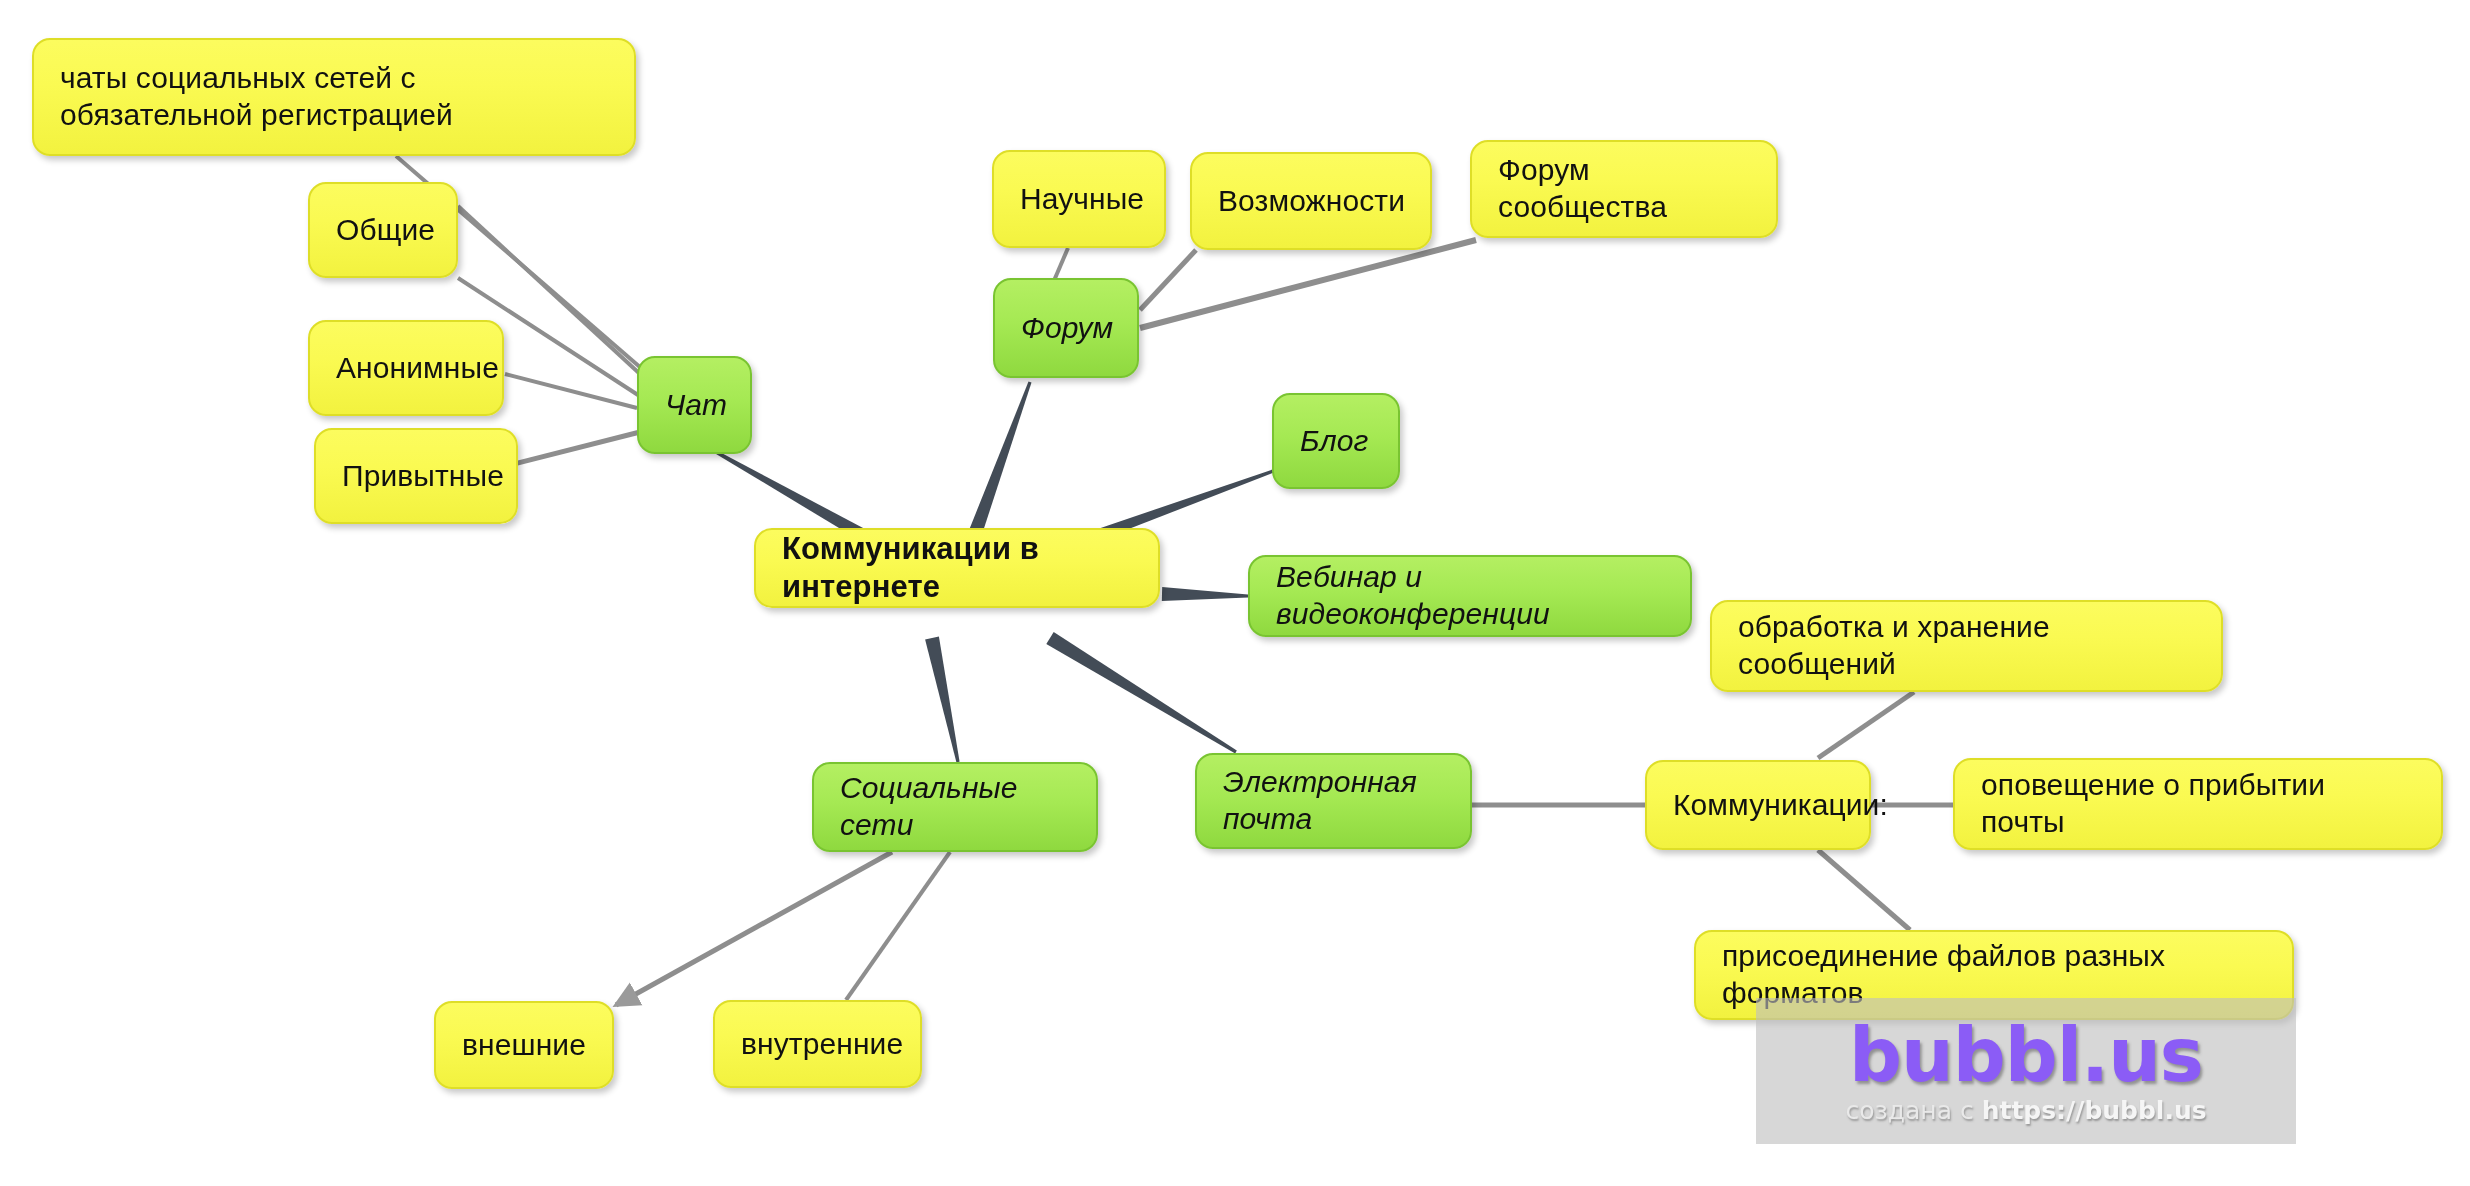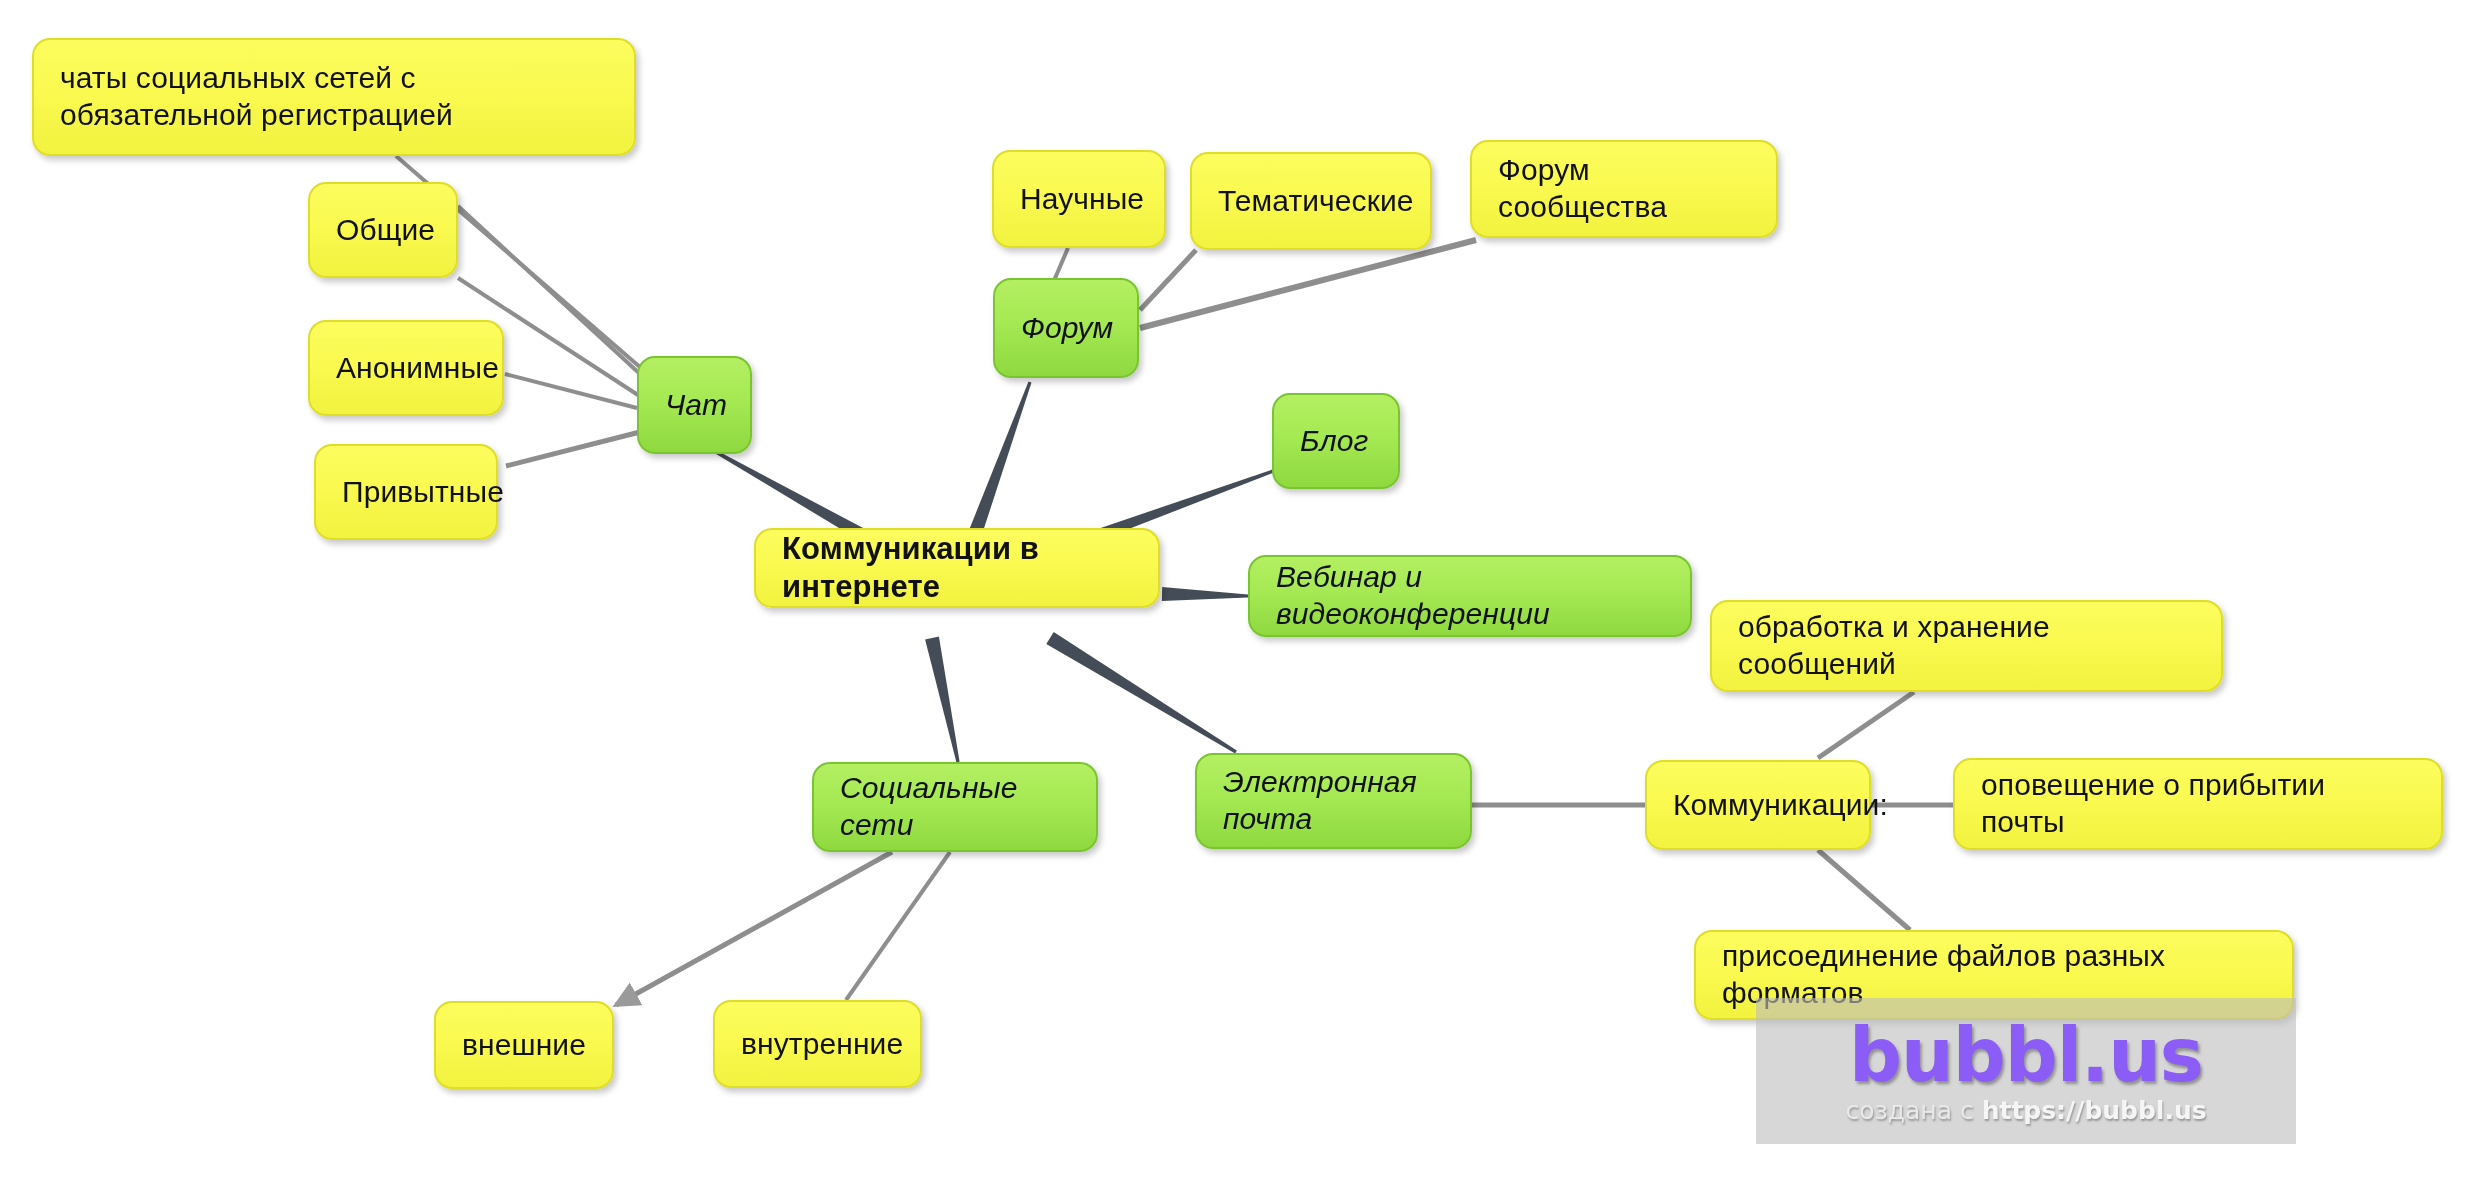--- a/index.html
+++ b/index.html
@@ -141,31 +141,31 @@
   <div id="node-layer">
       <div class="node yellow top-align wrap-two" style="left: 32px; top: 38px; width: 604px; height: 118px;">
         <span class="label">чаты социальных сетей с обязательной регистрацией</span>
       </div>
       <div class="node yellow" style="left: 308px; top: 182px; width: 150px; height: 96px;">
         <span class="label">Общие</span>
       </div>
       <div class="node yellow" style="left: 308px; top: 320px; width: 196px; height: 96px;">
         <span class="label">Анонимные</span>
       </div>
-      <div class="node yellow" style="left: 314px; top: 444px; width: 184px; height: 96px; text-align: right;">
+      <div class="node yellow" style="left: 314px; top: 428px; width: 204px; height: 96px; text-align: right;">
         <span class="label">Привытные</span>
       </div>
       <div class="node green" style="left: 637px; top: 356px; width: 115px; height: 98px;">
         <span class="label">Чат</span>
       </div>
       <div class="node yellow" style="left: 992px; top: 150px; width: 174px; height: 98px;">
         <span class="label">Научные</span>
       </div>
       <div class="node yellow" style="left: 1190px; top: 152px; width: 242px; height: 98px;">
-        <span class="label">Тематические</span>
+        <span class="label">Возможности</span>
       </div>
       <div class="node yellow" style="left: 1470px; top: 140px; width: 308px; height: 98px;">
         <span class="label">Форум сообщества</span>
       </div>
       <div class="node green" style="left: 993px; top: 278px; width: 146px; height: 100px;">
         <span class="label">Форум</span>
       </div>
       <div class="node green" style="left: 1272px; top: 393px; width: 128px; height: 96px;">
         <span class="label">Блог</span>
       </div>

